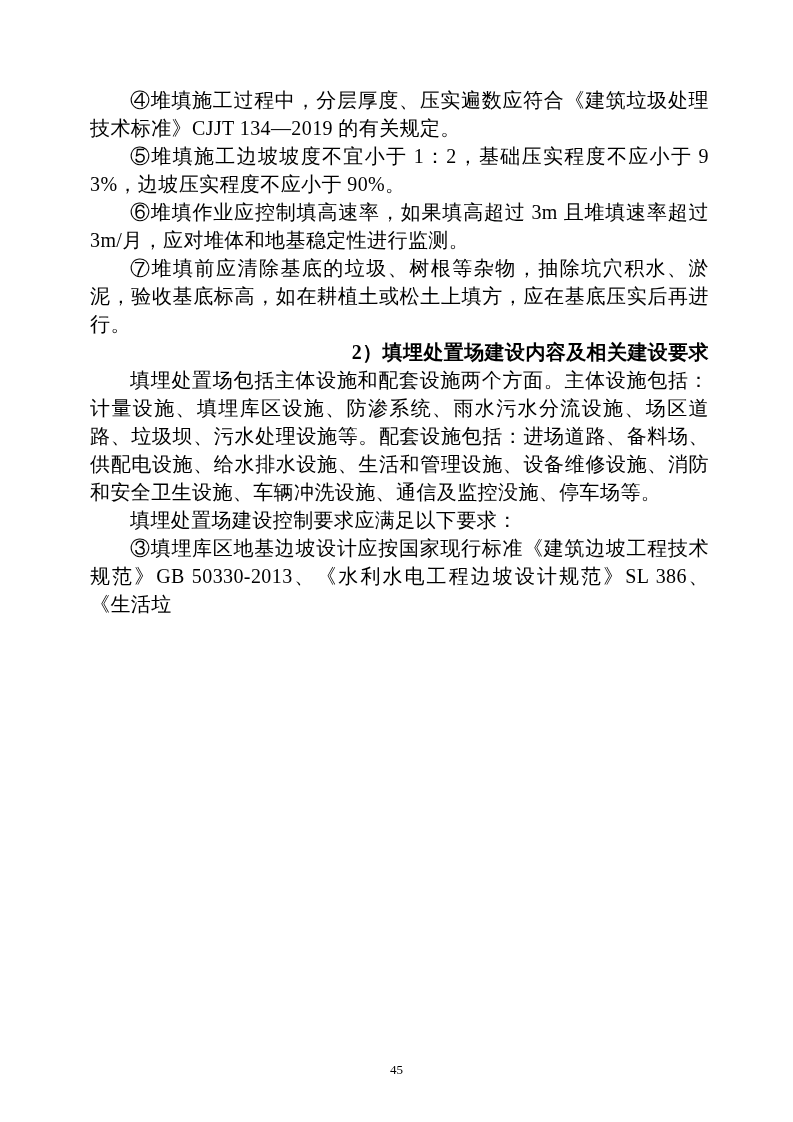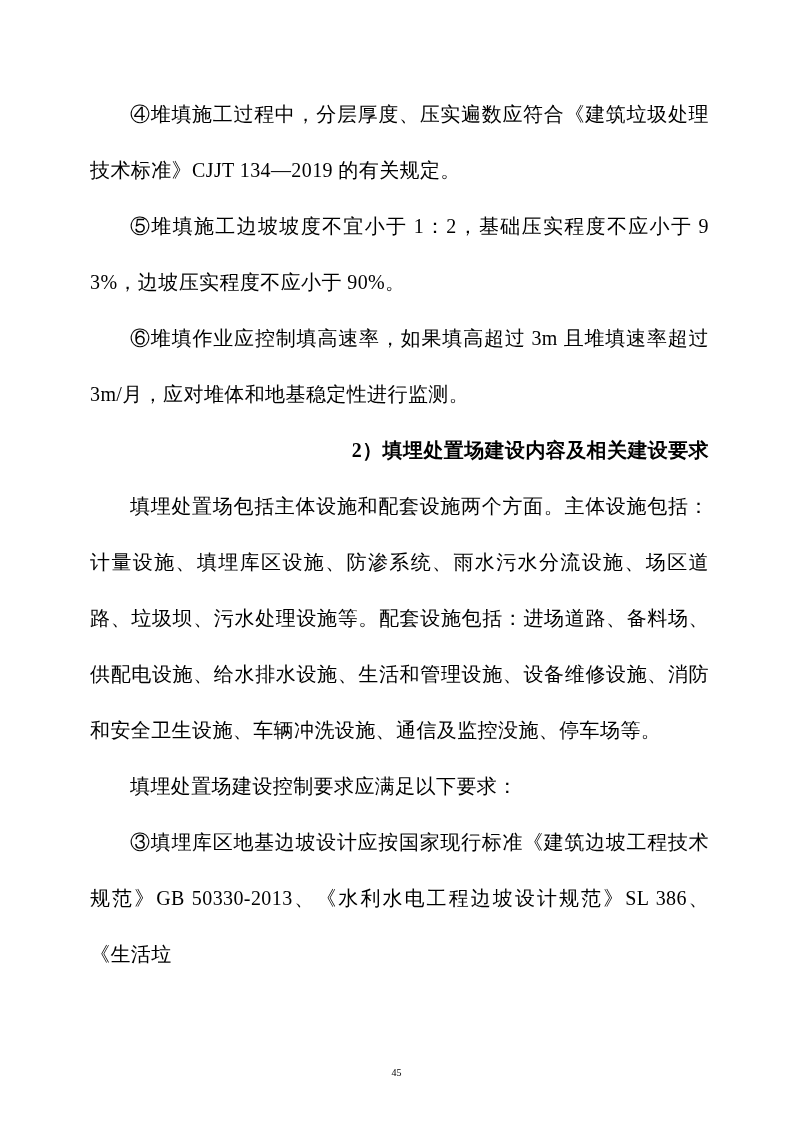--- a/index.html
+++ b/index.html
@@ -15,52 +15,53 @@
     background: #ffffff;
     box-sizing: border-box;
     padding: 86px 84px 0 90px;
     overflow: hidden;
     font-family: "Liberation Serif", "DejaVu Serif", serif;
     color: #000000;
   }
   .content p {
     margin: 0;
     font-size: 20px;
-    line-height: 56px;
+    line-height: 28px;
     text-align: justify;
     text-indent: 2em;
     letter-spacing: 0.4px;
     word-break: break-all;
   }
   .content p.heading {
     font-weight: bold;
     text-align: right;
   }
   .content p.bold-lead {
     font-weight: normal;
     text-align: left;
   }
   .page-number {
     position: absolute;
     bottom: 44px;
     left: 0;
     width: 100%;
     text-align: center;
-    font-size: 10px;
+    font-size: 13px;
     font-family: "Liberation Serif", "DejaVu Serif", serif;
     color: #000000;
   }
 </style>
 </head>
 <body>
 
 <div class="page">
   <div class="content">
     <p class="body">④堆填施工过程中，分层厚度、压实遍数应符合《建筑垃圾处理技术标准》CJJT 134—2019 的有关规定。</p>
     <p class="body">⑤堆填施工边坡坡度不宜小于 1：2，基础压实程度不应小于 93%，边坡压实程度不应小于 90%。</p>
     <p class="body">⑥堆填作业应控制填高速率，如果填高超过 3m 且堆填速率超过 3m/月，应对堆体和地基稳定性进行监测。</p>
+    <p class="body">⑦堆填前应清除基底的垃圾、树根等杂物，抽除坑穴积水、淤泥，验收基底标高，如在耕植土或松土上填方，应在基底压实后再进行。</p>
     <p class="heading">2）填埋处置场建设内容及相关建设要求</p>
     <p class="body">填埋处置场包括主体设施和配套设施两个方面。主体设施包括：计量设施、填埋库区设施、防渗系统、雨水污水分流设施、场区道路、垃圾坝、污水处理设施等。配套设施包括：进场道路、备料场、供配电设施、给水排水设施、生活和管理设施、设备维修设施、消防和安全卫生设施、车辆冲洗设施、通信及监控没施、停车场等。</p>
     <p class="bold-lead">填埋处置场建设控制要求应满足以下要求：</p>
     <p class="body">③填埋库区地基边坡设计应按国家现行标准《建筑边坡工程技术规范》GB 50330-2013、《水利水电工程边坡设计规范》SL 386、《生活垃</p>
   </div>
   <div class="page-number">45</div>
 </div>
 
 </body></html>

